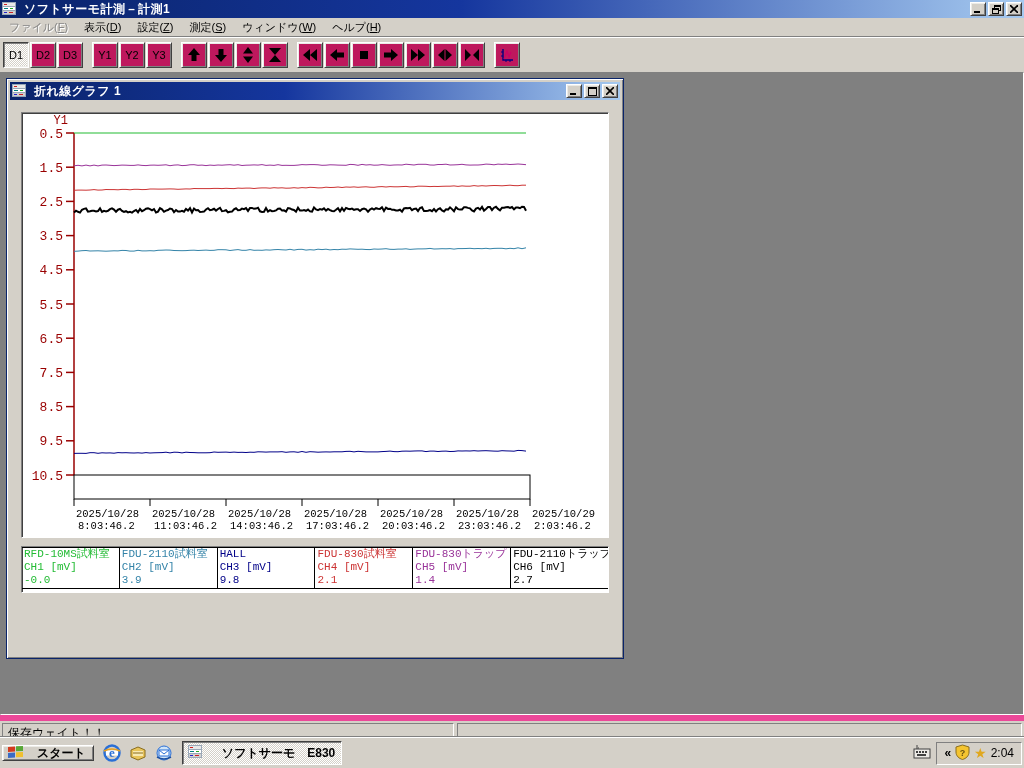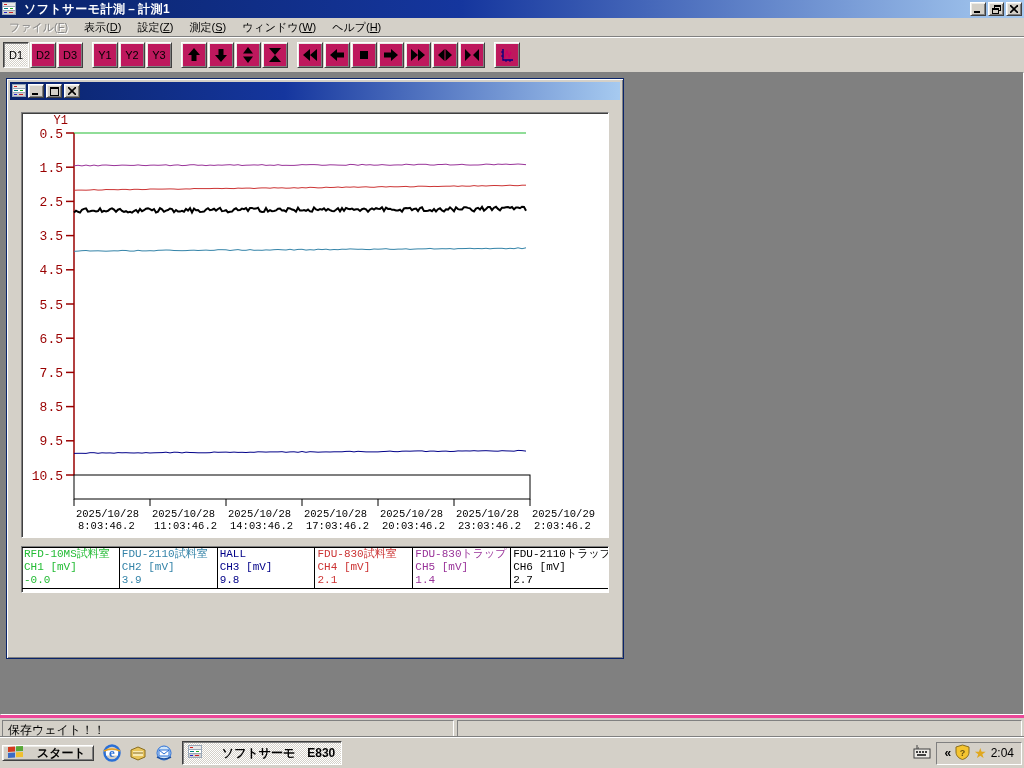--- a/index.html
+++ b/index.html
@@ -61,21 +61,21 @@
               box-shadow:inset 1px 1px 0 #ecebe7, inset -1px -1px 0 #808080; }
   .combo { flex:1; height:24px; display:flex; background:#fff;
            border:1px solid; border-color:#808080 #ffffff #ffffff #808080; box-shadow:inset 1px 1px 0 #404040; }
   .combo-field { flex:1; padding:3px 4px; font-size:11px; background:#fff; }
   .combo-arrow { width:17px; margin:1px; display:flex; align-items:center; justify-content:center;
                  background:#d4d0c8; border:1px solid; border-color:#ffffff #404040 #404040 #ffffff;
                  box-shadow:inset 1px 1px 0 #ecebe7, inset -1px -1px 0 #808080; }
 
   
   .statusbar { position:absolute; left:0; bottom:0; width:100%; height:22px; background:#d4d0c8;
-               display:flex; gap:3px; padding:2px 2px; border-top:3px solid #ec4899; }
+               display:flex; gap:3px; padding:2px 2px; border-top:6px solid #ec4899; }
   .status-panel { height:17px; padding:1px 5px; font-size:12px; overflow:hidden; white-space:nowrap;
                   border:1px solid; border-color:#808080 #ffffff #ffffff #808080; }
   .status-panel.left { width:452px; }
   .status-panel.right { flex:1; }
 
   
   .taskbar { position:absolute; left:0; top:737px; width:1024px; height:31px; background:#d4d0c8;
              border-top:1px solid #ffffff; box-shadow:0 -1px 0 #808080; display:flex; align-items:center; padding:0 2px; }
   .start-btn { height:16px; display:flex; align-items:center; gap:13px; padding:0 7px 0 4px;
                font-weight:bold; font-size:12px; color:#000;
@@ -236,20 +236,21 @@
                 <rect x="1" y="1" width="12" height="3" fill="#e8e8e8"></rect>
                 <rect x="2" y="2" width="3" height="1" fill="#cc2222"></rect>
                 <rect x="1" y="5" width="12" height="3" fill="#ffffff"></rect>
                 <rect x="2" y="6" width="4" height="1" fill="#008080"></rect>
                 <rect x="8" y="6" width="3" height="1" fill="#22aa22"></rect>
                 <rect x="1" y="9" width="12" height="3" fill="#d0d0d0"></rect>
                 <rect x="2" y="10" width="3" height="1" fill="#2222cc"></rect>
                 <rect x="7" y="10" width="4" height="1" fill="#cc2222"></rect>
               </svg>
           </span>
+          <span class="title-text">折れ線グラフ 1</span>
           <button class="win-btn">
             <svg width="8" height="7" viewBox="0 0 8 7">
                 <rect x="0" y="5" width="6" height="2" fill="#000"></rect>
               </svg>
           </button>
           <button class="win-btn">
             <svg width="9" height="9" viewBox="0 0 9 9" fill="none" stroke="#000">
                 <rect x="0.5" y="0.5" width="8" height="8"></rect>
                 <line x1="0.5" y1="1.5" x2="8.5" y2="1.5"></line>
               </svg>

